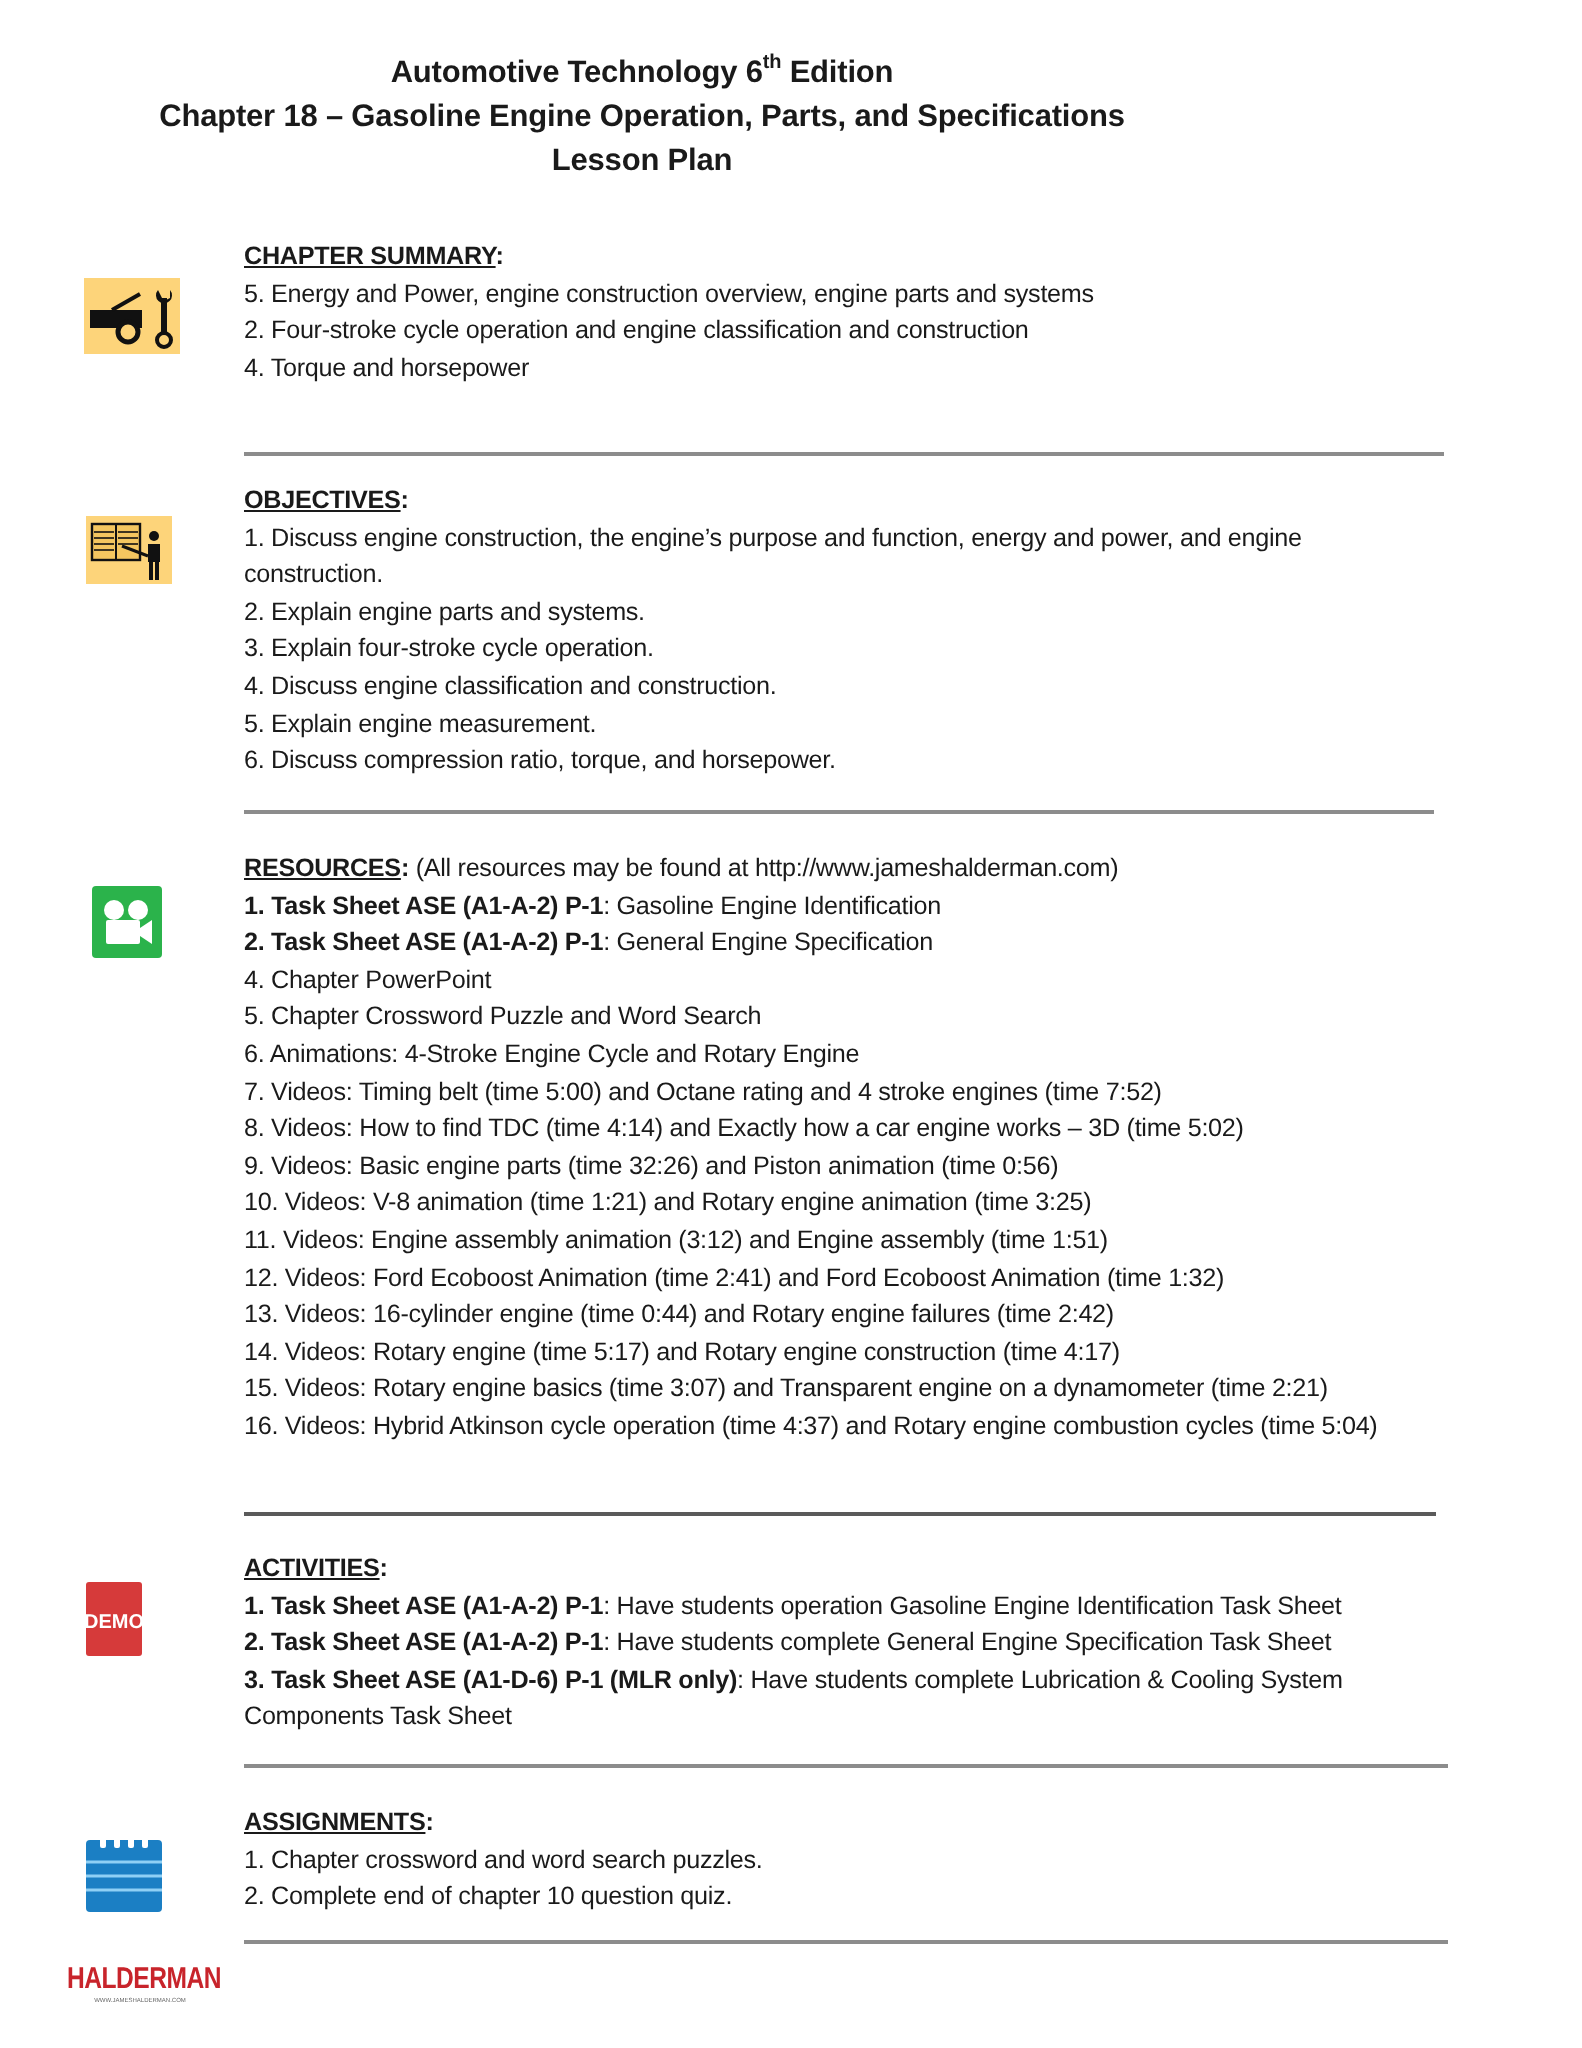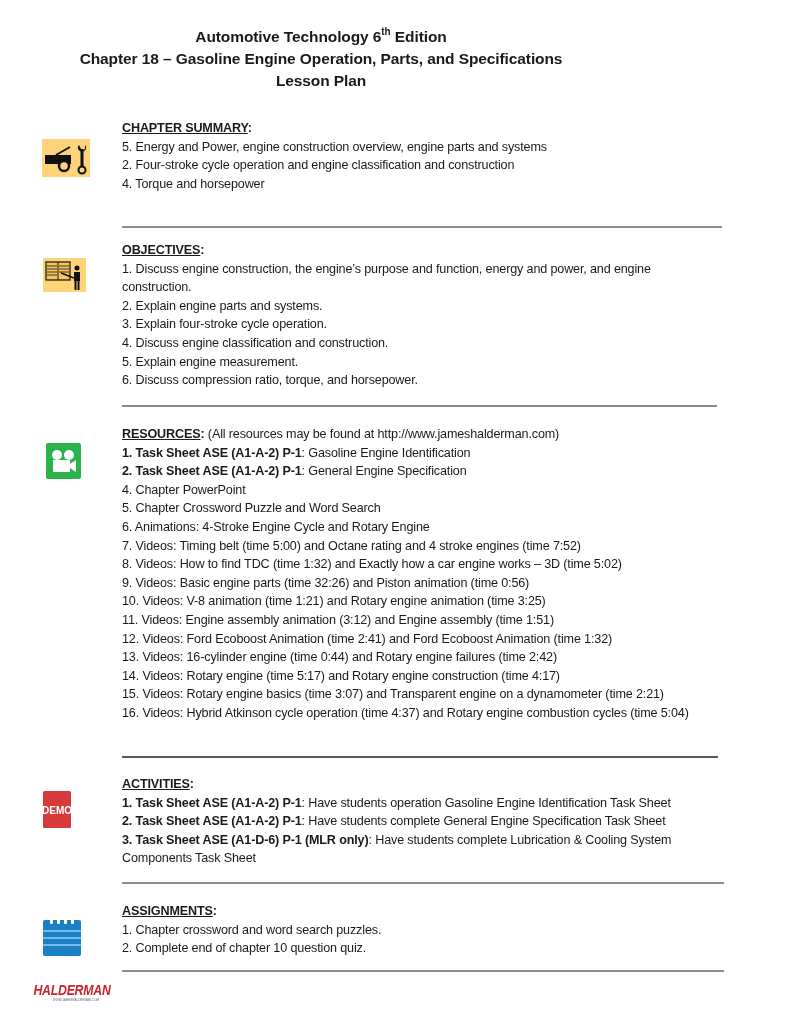--- a/index.html
+++ b/index.html
@@ -92,21 +92,21 @@
   </svg>
 </div>
 <div class="section" style="top:425px;">
   <div class="line"><span class="heading">RESOURCES</span><span class="heading-colon">:</span><span> (All resources may be found at http://www.jameshalderman.com)</span></div>
   <div class="line"><span class="b">1. </span><span class="b">Task Sheet ASE </span><span style="font-weight:bold">(A1-A-2) </span><span class="b">P-1</span><span>: Gasoline Engine Identification</span></div>
   <div class="line"><span class="b">2</span><span class="b">. Task Sheet ASE </span><span style="font-weight:bold">(A1-A-2) </span><span class="b">P-1</span><span>: General Engine Specification</span></div>
   <div class="line">4. Chapter PowerPoint</div>
   <div class="line">5. Chapter Crossword Puzzle and Word Search</div>
   <div class="line">6. Animations: 4-Stroke Engine Cycle and Rotary Engine</div>
   <div class="line">7. Videos: Timing belt (time 5:00) and Octane rating and 4 stroke engines (time 7:52)</div>
-  <div class="line">8. Videos: How to find TDC (time 1:32) and Exactly how a car engine works – 3D (time 5:02)</div>
+  <div class="line">8. Videos: How to find TDC (time 4:14) and Exactly how a car engine works – 3D (time 5:02)</div>
   <div class="line">9. Videos: Basic engine parts (time 32:26) and Piston animation (time 0:56)</div>
   <div class="line">10. Videos: V-8 animation (time 1:21) and Rotary engine animation (time 3:25)</div>
   <div class="line">11. Videos: Engine assembly animation (3:12) and Engine assembly (time 1:51)</div>
   <div class="line">12. Videos: Ford Ecoboost Animation (time 2:41) and Ford Ecoboost Animation (time 1:32)</div>
   <div class="line">13. Videos: 16-cylinder engine (time 0:44) and Rotary engine failures (time 2:42)</div>
   <div class="line">14. Videos: Rotary engine (time 5:17) and Rotary engine construction (time 4:17)</div>
   <div class="line">15. Videos: Rotary engine basics (time 3:07) and Transparent engine on a dynamometer (time 2:21)</div>
   <div class="line">16. Videos: Hybrid Atkinson cycle operation (time 4:37) and Rotary engine combustion cycles (time 5:04)</div>
 </div>
 <div class="divider" style="left:122px; top:756px; width:596px; background:#5a5a5a; height:1.5px;"></div>
@@ -142,16 +142,16 @@
     </g>
   </svg>
 </div>
 <div class="section" style="top:902px;">
   <div class="line"><span class="heading">ASSIGNMENTS</span><span class="heading-colon">:</span></div>
   <div class="line">1. Chapter crossword and word search puzzles.</div>
   <div class="line">2. Complete end of chapter 10 question quiz.</div>
 </div>
 <div class="divider" style="left:122px; top:970px; width:602px;"></div>
 
-<div style="position:absolute; left:27px; top:982px; width:72px; text-align:right;font-style:italic;">
+<div style="position:absolute; left:27px; top:982px; width:72px; text-align:center;">
   <div style="font-family:'Liberation Sans', sans-serif; font-weight:bold; color:#c8242b; font-size:15px; line-height:15px; transform:scaleX(0.82); transform-origin:center; letter-spacing:-0.3px;">HALDERMAN</div>
   <div style="font-family:'Liberation Sans', sans-serif; color:#666; font-size:3px; line-height:4px; margin-top:1px; padding-left:14px;">WWW.JAMESHALDERMAN.COM</div>
 </div>
 
 </body></html>

